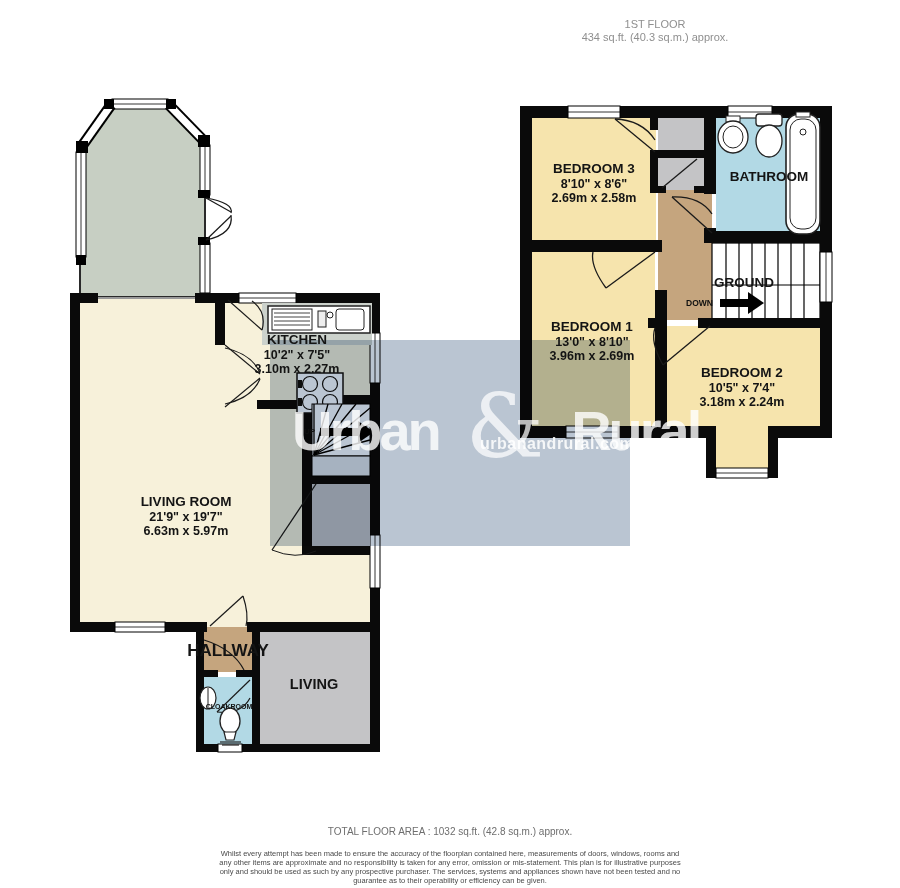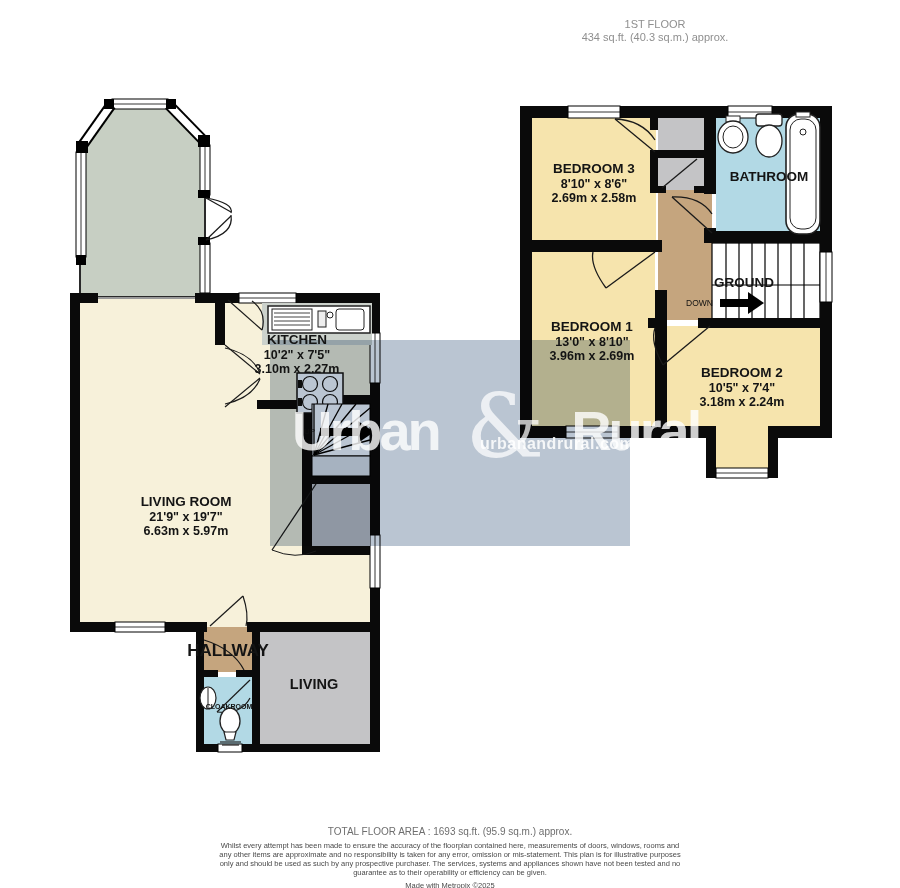--- a/index.html
+++ b/index.html
@@ -6,33 +6,33 @@
   #page{position:relative;width:900px;height:888px;background:#fff;overflow:hidden;
         font-family:"Liberation Sans",sans-serif;}
   .hdr{position:absolute;transform:translateX(-50%);text-align:center;color:#8f8f8f;
        font-size:11px;line-height:13px;white-space:nowrap;}
   .room-label{position:absolute;transform:translateX(-50%);text-align:center;font-weight:bold;
        color:#141414;line-height:14.5px;white-space:nowrap;z-index:30;}
   .rname{font-size:13.5px;}
   .rdim{font-size:12.5px;}
   .small-name{font-size:17px;}
   .tiny-name{font-size:7px;}
-  .stair-lbl{position:absolute;font-weight:normal;color:#111;font-size:8.5px;z-index:30;white-space:nowrap;}
+  .stair-lbl{position:absolute;font-weight:bold;color:#111;font-size:8.5px;z-index:30;white-space:nowrap;}
   #plan-svg{position:absolute;left:0;top:0;z-index:10;}
   #wm-band{position:absolute;left:270px;top:340px;width:360px;height:206px;
        background:#b6c2d0;mix-blend-mode:multiply;opacity:.95;z-index:20;}
   #wm-brand{position:absolute;left:292px;top:392px;height:76px;display:flex;align-items:center;
        color:rgba(255,255,255,.8);font-weight:bold;font-size:56px;letter-spacing:-3px;z-index:25;gap:29px;}
   #wm-brand .amp{font-family:"DejaVu Serif",serif;font-weight:normal;font-size:88px;
        letter-spacing:0;margin:0 -2px;position:relative;top:-4px;color:rgba(255,255,255,.72);}
   #wm-url{position:absolute;left:480px;top:435px;font-size:16px;font-weight:bold;
        color:rgba(255,255,255,.85);z-index:25;letter-spacing:.5px;}
   #footer{position:absolute;left:0;top:826px;width:900px;text-align:center;z-index:30;}
   #footer .total{font-size:10px;color:#6e6e6e;margin-bottom:4px;}
-  #footer .disc{font-size:7.5px;line-height:9px;color:#4a4a4a;width:470px;margin:4px auto;}
+  #footer .disc{font-size:7.5px;line-height:9px;color:#4a4a4a;width:470px;margin:12px auto;}
   #footer .credit{font-size:7.5px;line-height:10px;color:#4a4a4a;text-decoration:underline;}
 </style>
 </head>
 <body>
 
 <div id="page">
 
   <div class="hdr" style="left:655px;top:18px">
     <div>1ST FLOOR</div>
     <div>434 sq.ft. (40.3 sq.m.) approx.</div>
@@ -337,18 +337,18 @@
     <div class="rdim">3.18m x 2.24m</div>
   </div>
   <div class="room-label" style="left:744px;top:276px">
     <div class="rname">GROUND</div>
   </div>
 
   <div class="stair-lbl" style="left:304px;top:427px;font-size:8px">UP</div>
   <div class="stair-lbl" style="left:686px;top:298px">DOWN</div>
 
   <div id="footer">
-    <div class="total">TOTAL FLOOR AREA : 1693 sq.ft. (95.9 sq.m.) approx.</div>
+    <div class="total">TOTAL FLOOR AREA : 1032 sq.ft. (42.8 sq.m.) approx.</div>
     <div class="disc">Whilst every attempt has been made to ensure the accuracy of the floorplan contained here, measurements of doors, windows, rooms and any other items are approximate and no responsibility is taken for any error, omission or mis-statement. This plan is for illustrative purposes only and should be used as such by any prospective purchaser. The services, systems and appliances shown have not been tested and no guarantee as to their operability or efficiency can be given.</div>
     <div class="credit">Made with Metropix ©2025</div>
   </div>
 
 </div>
 
 </body></html>

